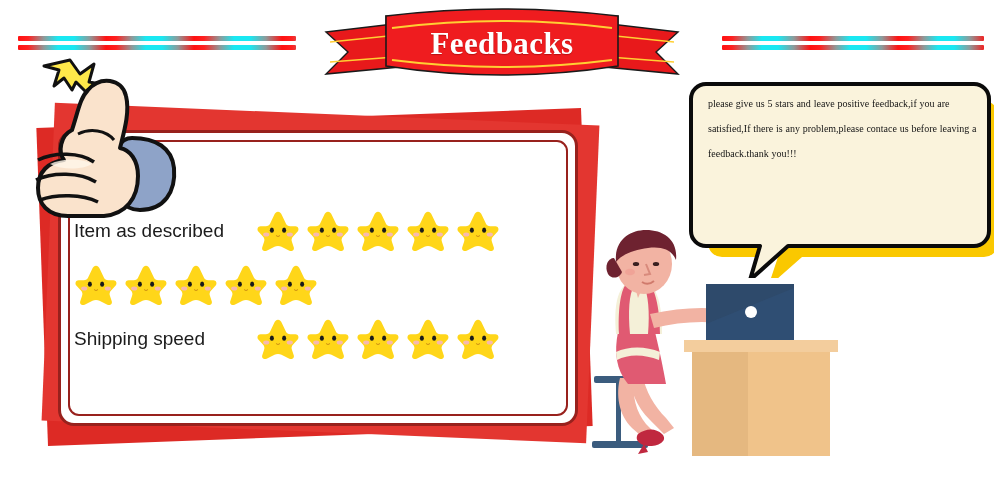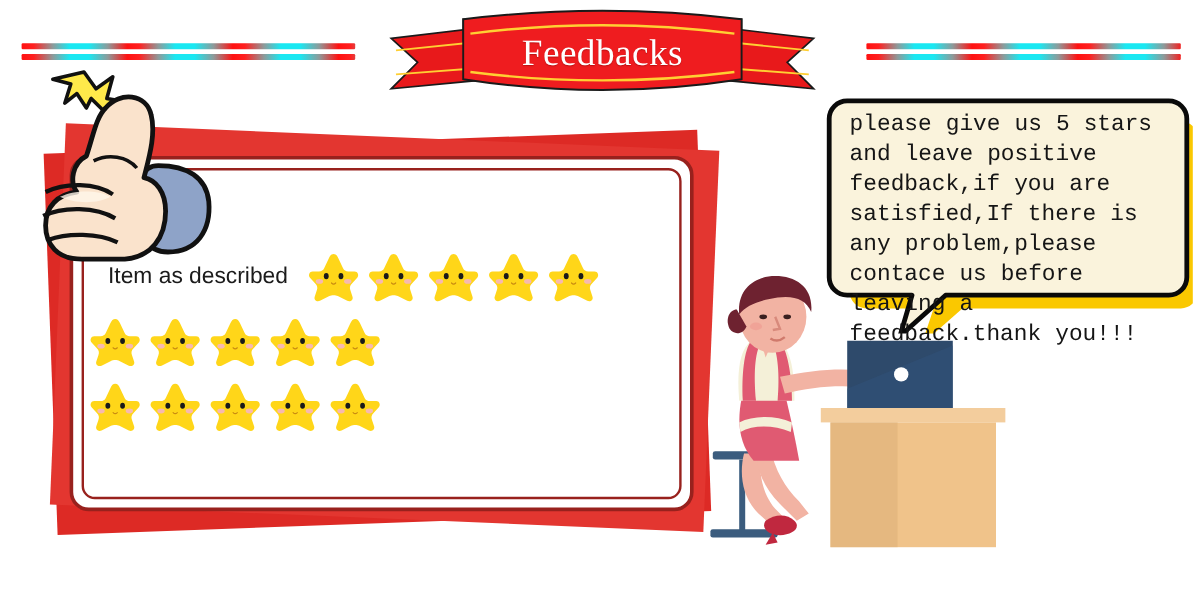--- a/index.html
+++ b/index.html
@@ -48,35 +48,34 @@
     height: 80px;
   }
   #banner-wrap svg { display: block; }
   #banner-title {
     position: absolute;
     left: 0; right: 0;
     top: 22px;
     text-align: center;
     font-family: "Liberation Serif", serif;
     font-size: 31px;
-    font-weight: 400;
+    font-weight: 700;
     color: #ffffff;
     letter-spacing: 0.4px;
     text-shadow: 0 1px 1px rgba(120,0,0,.45);
     pointer-events: none;
   }
 
   
   #card-stack {
     position: absolute;
     left: 34px;
     top: 108px;
     width: 570px;
     height: 340px;
-    text-align: center;
   }
   .red-card {
     position: absolute;
     background: #e02b26;
     left: 8px; top: 10px;
     width: 545px; height: 318px;
   }
   #red-card-a { transform: rotate(-2.1deg); background: #dd2a25; }
   #red-card-b { transform: rotate(2.4deg);  background: #e33630; left: 14px; top: 6px; }
 
@@ -135,24 +134,24 @@
     top: 78px;
     width: 306px;
     height: 200px;
   }
   #bubble svg { position: absolute; left: 0; top: 0; }
   #bubble-text {
     position: absolute;
     left: 20px;
     top: 13px;
     width: 272px;
-    font-size: 19px;
+    font-size: 10px;
     line-height: 25px;
     color: #151515;
-    font-family: Liberation Mono, monospace;
+    font-family: Liberation Serif, serif;
     word-spacing: .3px;
   }
 
   
   #desk-scene {
     position: absolute;
     left: 588px;
     top: 228px;
     width: 250px;
     height: 232px;
@@ -309,20 +308,21 @@
                 <ellipse cx="64" cy="46" rx="4.6" ry="5.8" fill="#1a1a1a"></ellipse>
                 <ellipse cx="23" cy="56" rx="7" ry="4.6" fill="#f7b9b0"></ellipse>
                 <ellipse cx="77" cy="56" rx="7" ry="4.6" fill="#f7b9b0"></ellipse>
                 <path d="M46 59 Q50 63 54 59" stroke="#c98b12" stroke-width="2.2" fill="none" stroke-linecap="round"></path>
               </g>
             </svg>
         </div>
       </div>
 
       <div class="rating-row">
+        <div class="rating-label">Shipping speed</div>
         <div class="star-strip">
           <svg width="44" height="42" viewBox="0 0 100 96">
               <g>
                 <path d="M50 4 C54 4 57 7 59 12 L68 31 C70 35 73 37 78 37 L90 37 C96 37 99 44 95 49 L85 60 C81 64 80 68 82 73 L86 85 C88 91 82 96 76 93 L58 84 C54 82 46 82 42 84 L24 93 C18 96 12 91 14 85 L18 73 C20 68 19 64 15 60 L5 49 C1 44 4 37 10 37 L22 37 C27 37 30 35 32 31 L41 12 C43 7 46 4 50 4 Z" fill="#ffd619"></path>
                 <ellipse cx="36" cy="46" rx="4.6" ry="5.8" fill="#1a1a1a"></ellipse>
                 <ellipse cx="64" cy="46" rx="4.6" ry="5.8" fill="#1a1a1a"></ellipse>
                 <ellipse cx="23" cy="56" rx="7" ry="4.6" fill="#f7b9b0"></ellipse>
                 <ellipse cx="77" cy="56" rx="7" ry="4.6" fill="#f7b9b0"></ellipse>
                 <path d="M46 59 Q50 63 54 59" stroke="#c98b12" stroke-width="2.2" fill="none" stroke-linecap="round"></path>
               </g>

